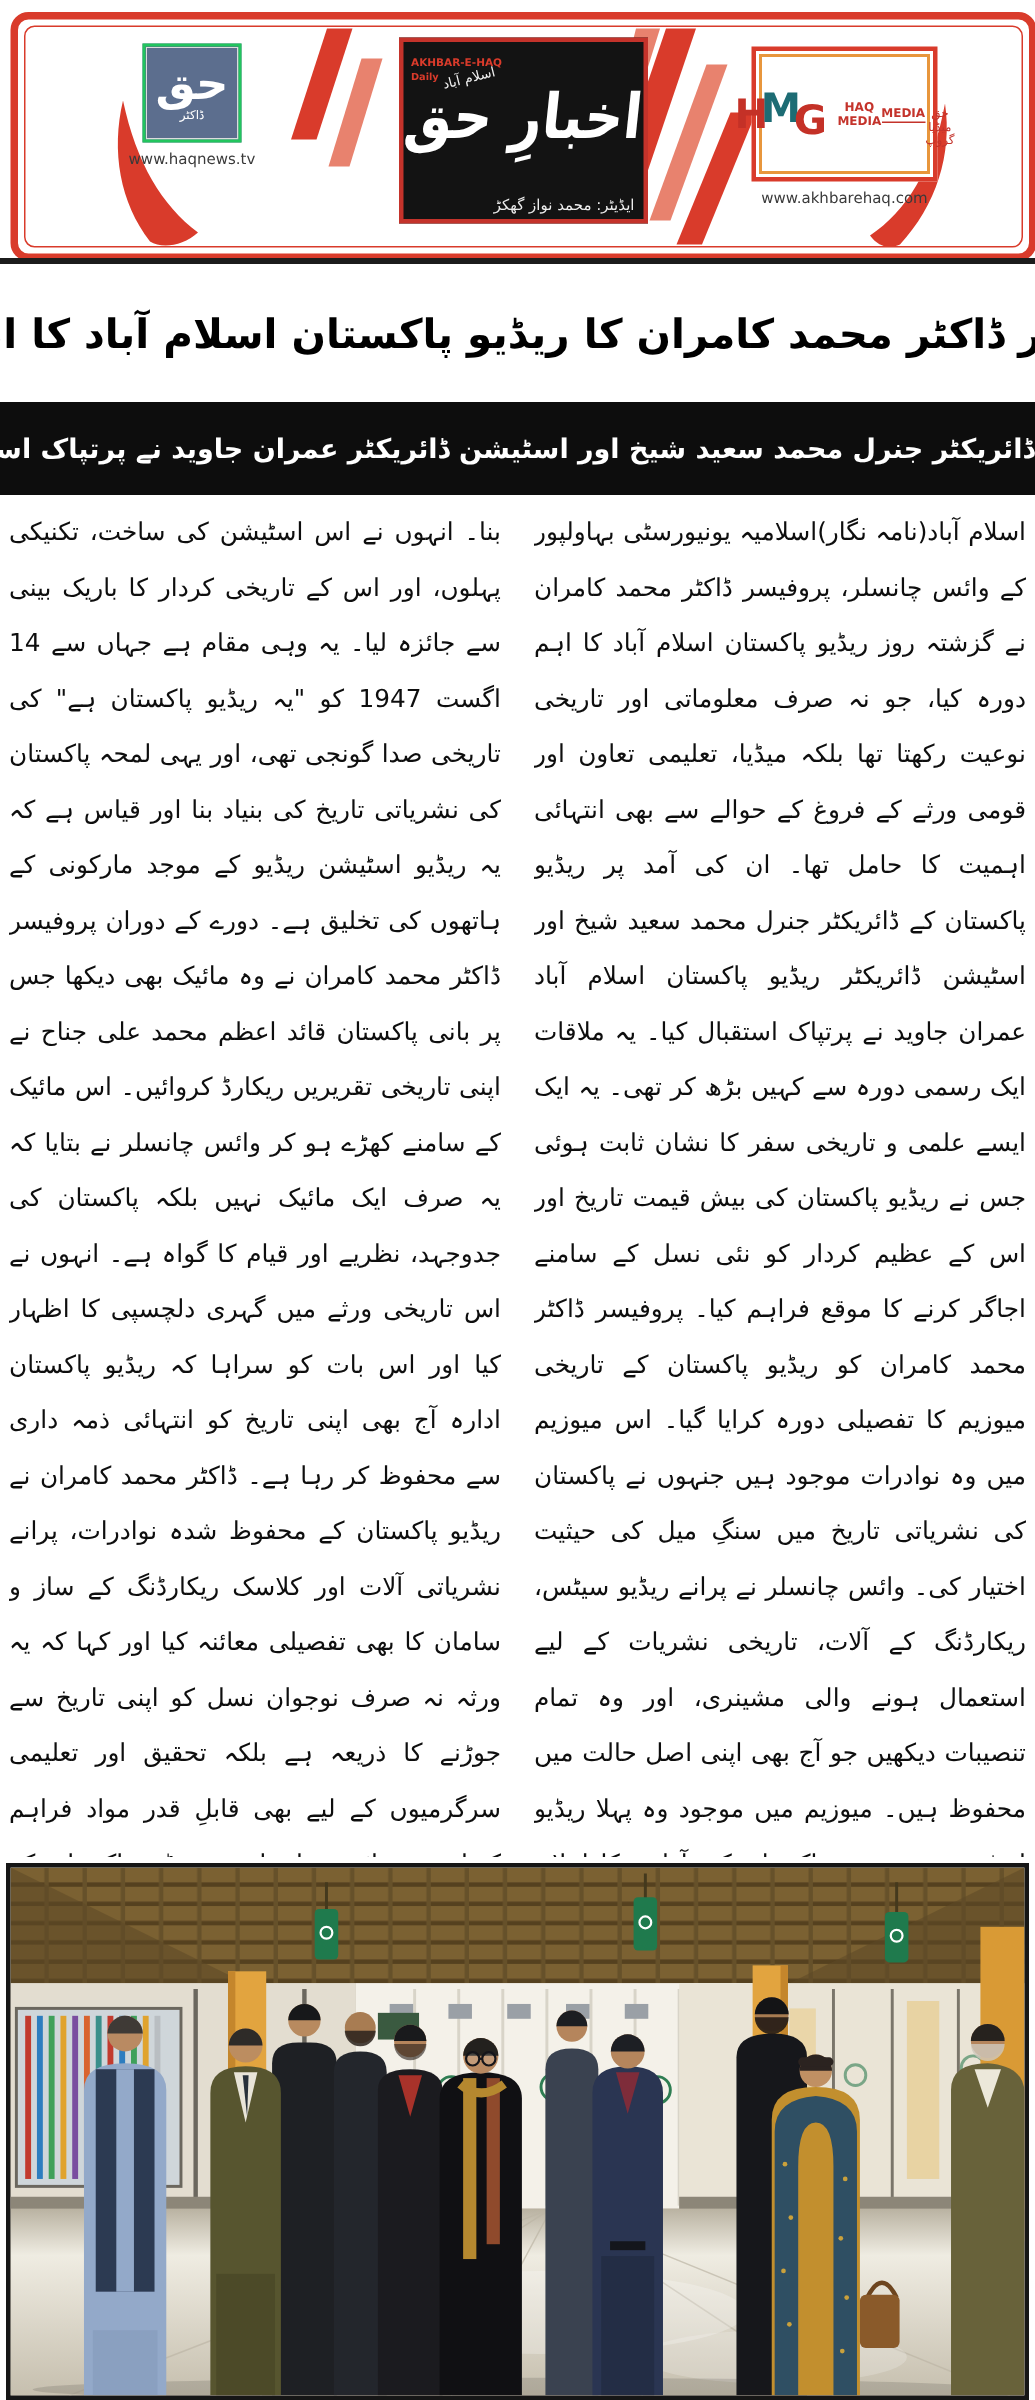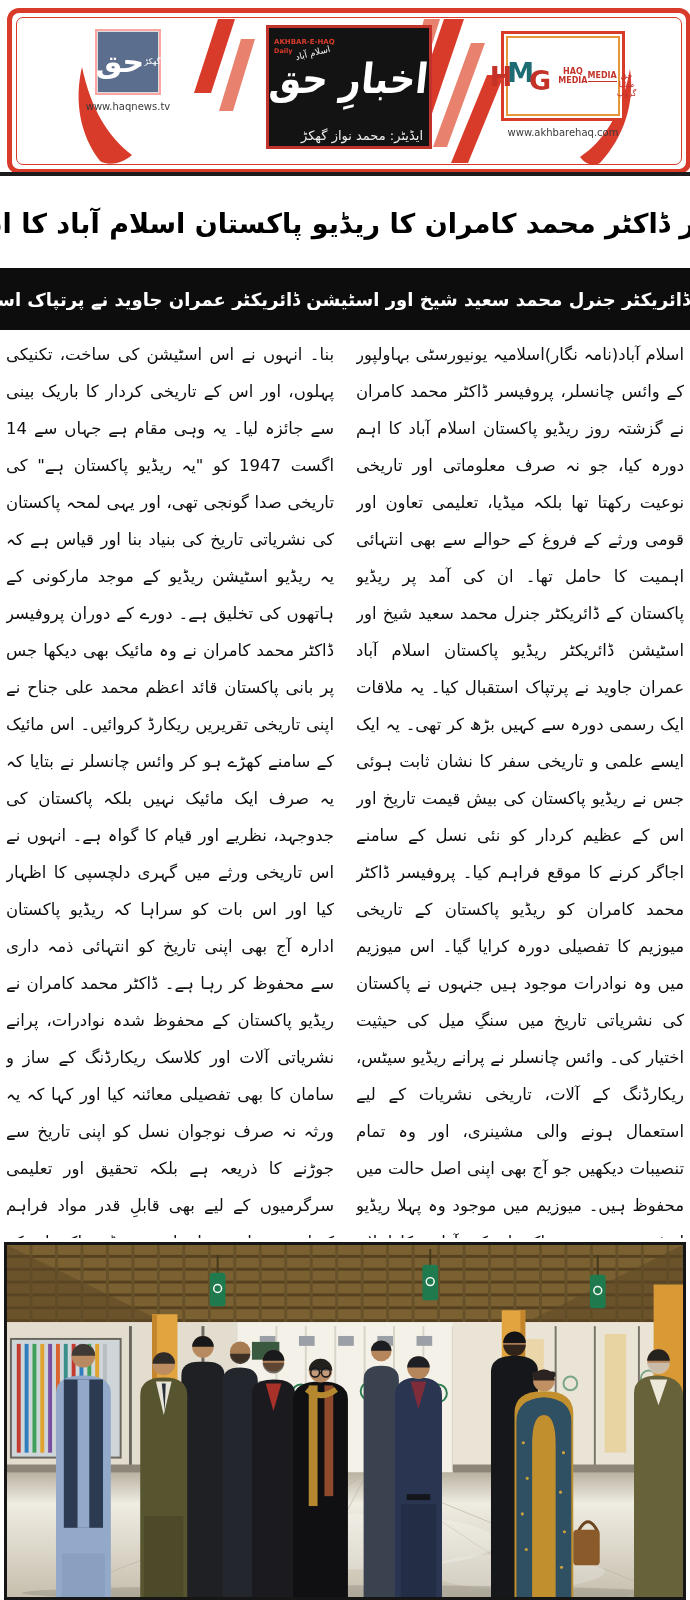--- a/index.html
+++ b/index.html
@@ -11,39 +11,39 @@
   .banner{
     position:absolute;left:7px;top:8px;width:674px;height:156px;
     border:5px solid #d93b2b;border-radius:12px;background:#ffffff;overflow:hidden;
   }
   .banner-inner-line{
     position:absolute;inset:4px;border:1px solid #d93b2b;border-radius:7px;pointer-events:none;
   }
   .banner-decor{position:absolute;inset:0;width:100%;height:100%;}
   .logo-left-wrap{position:absolute;left:52px;top:16px;width:128px;text-align:center;}
   .logo-left-box{
-    width:62px;height:62px;margin:0 auto;background:#5c6e8e;border:2px solid #fca5a5;
-    color:#ffffff;display:flex;flex-direction:row;align-items:center;justify-content:center;
+    width:62px;height:62px;margin:0 auto;background:#5c6e8e;border:2px solid #22c55e;
+    color:#ffffff;display:flex;flex-direction:column;align-items:center;justify-content:center;
     box-shadow:0 0 0 1px #dcdcdc inset;
   }
   .logo-left-glyph{font-size:30px;font-weight:bold;line-height:30px;}
   .logo-left-sub{font-size:8px;line-height:10px;}
   .logo-caption{font-size:10px;font-weight:normal;color:#3a3a3a;margin-top:6px;}
   .masthead{
     position:absolute;left:50%;top:12px;transform:translateX(-50%);
     width:160px;height:118px;background:#131313;border:3px solid #c4332b;color:#fff;
   }
   .mast-daily{position:absolute;top:20px;left:5px;font-size:6.5px;font-weight:bold;color:#d93b2b;line-height:7px;}
   .mast-name{position:absolute;top:10px;left:5px;font-size:7px;font-weight:bold;color:#d93b2b;line-height:8px;}
   .mast-city{position:absolute;top:20px;left:26px;font-size:9px;color:#f3f3f3;transform:rotate(-14deg);}
   .mast-title{
     position:absolute;left:0;right:0;top:30px;text-align:center;
     font-size:36px;font-weight:bold;transform:skewX(-6deg) scaleY(1.15);direction:rtl;
   }
-  .mast-editor{position:absolute;bottom:3px;right:6px;font-size:13px;color:#eeeeee;direction:rtl;}
+  .mast-editor{position:absolute;bottom:3px;right:6px;font-size:10px;color:#eeeeee;direction:rtl;}
   .logo-right-wrap{position:absolute;right:48px;top:18px;width:150px;text-align:center;}
   .logo-right-box{
     width:118px;height:84px;margin:0 auto;background:#ffffff;border:3px solid #d93b2b;
     box-shadow:0 0 0 2px #ffffff inset,0 0 0 4px #e8963c inset;
     display:flex;align-items:center;justify-content:center;gap:4px;
   }
   .hmg{display:flex;align-items:center;font-weight:bold;font-size:27px;letter-spacing:-5px;font-family:"DejaVu Sans",sans-serif;}
   .hmg .l1{color:#c43127;}
   .hmg .l2{color:#1d6c74;transform:translateY(-4px);}
   .hmg .l3{color:#c43127;transform:translateY(4px);}
@@ -98,21 +98,21 @@
 
     <path d="M88 148 C68 122 62 88 70 54 C79 96 96 124 120 142 C110 151 96 153 88 148 Z" fill="#d93b2b"></path>
 
     <path d="M588 150 C612 124 623 90 618 56 C610 100 592 128 568 144 C574 152 581 153 588 150 Z" fill="#d93b2b"></path>
   </svg>
   <div class="banner-inner-line"></div>
 
   <div class="logo-left-wrap">
     <div class="logo-left-box">
       <div class="logo-left-glyph">حق</div>
-      <div class="logo-left-sub">گھکڑ</div>
+      <div class="logo-left-sub">ڈاکٹر</div>
     </div>
     <div class="logo-caption">www.haqnews.tv</div>
   </div>
 
   <div class="masthead">
     <div class="mast-daily">Daily</div>
     <div class="mast-name">AKHBAR-E-HAQ</div>
     <div class="mast-city">اسلام آباد</div>
     <div class="mast-title">اخبارِ حق</div>
     <div class="mast-editor">ایڈیٹر: محمد نواز گھکڑ</div>

